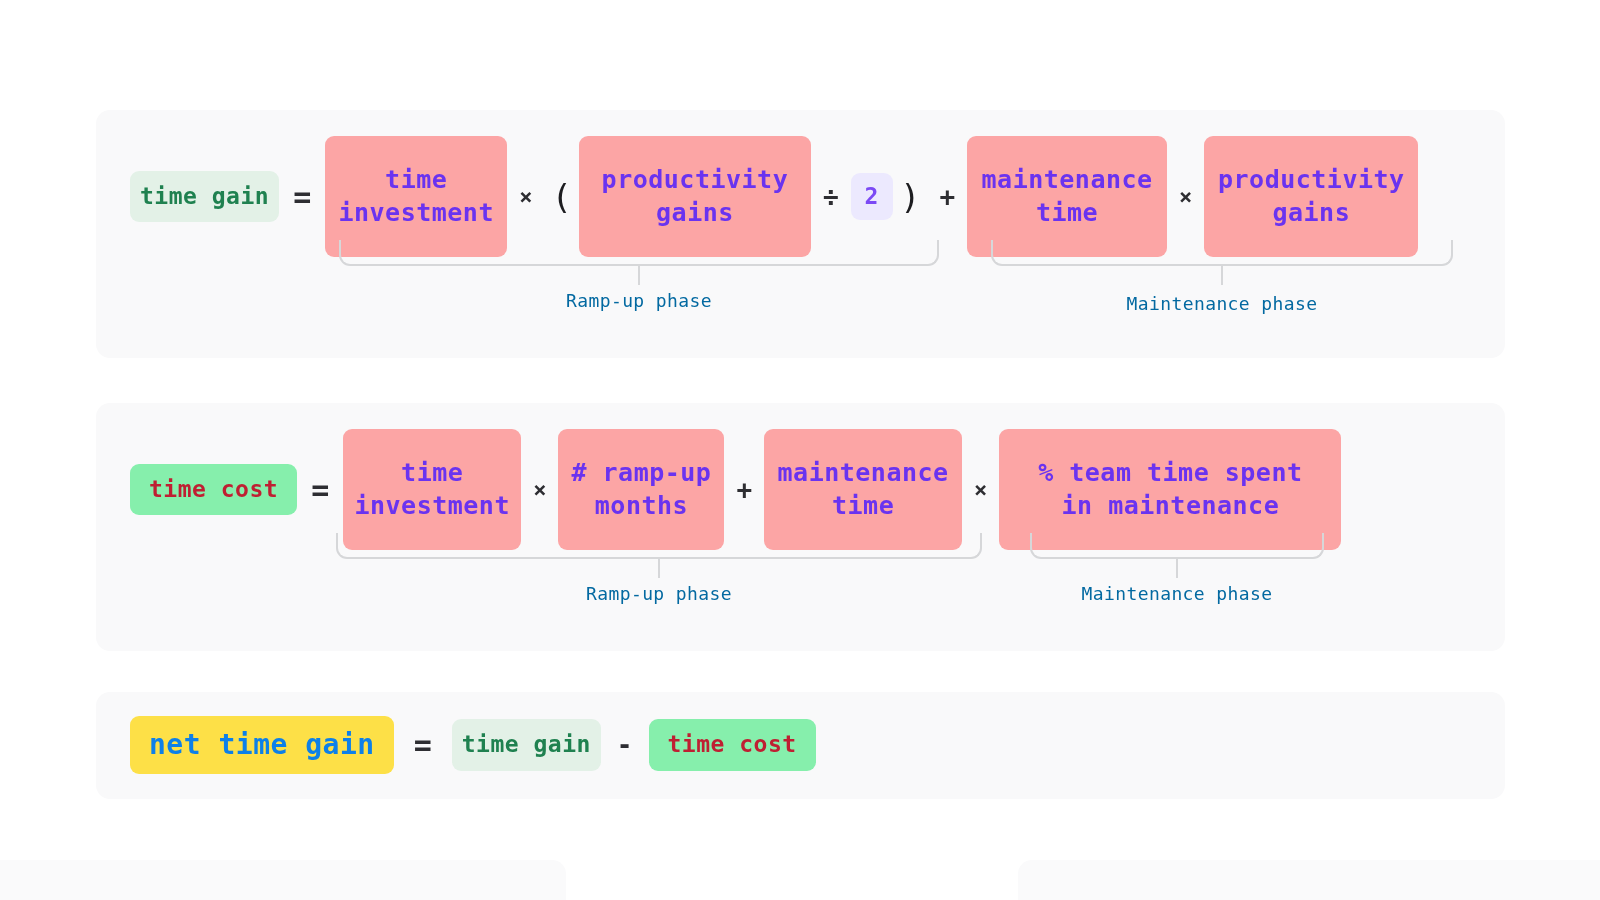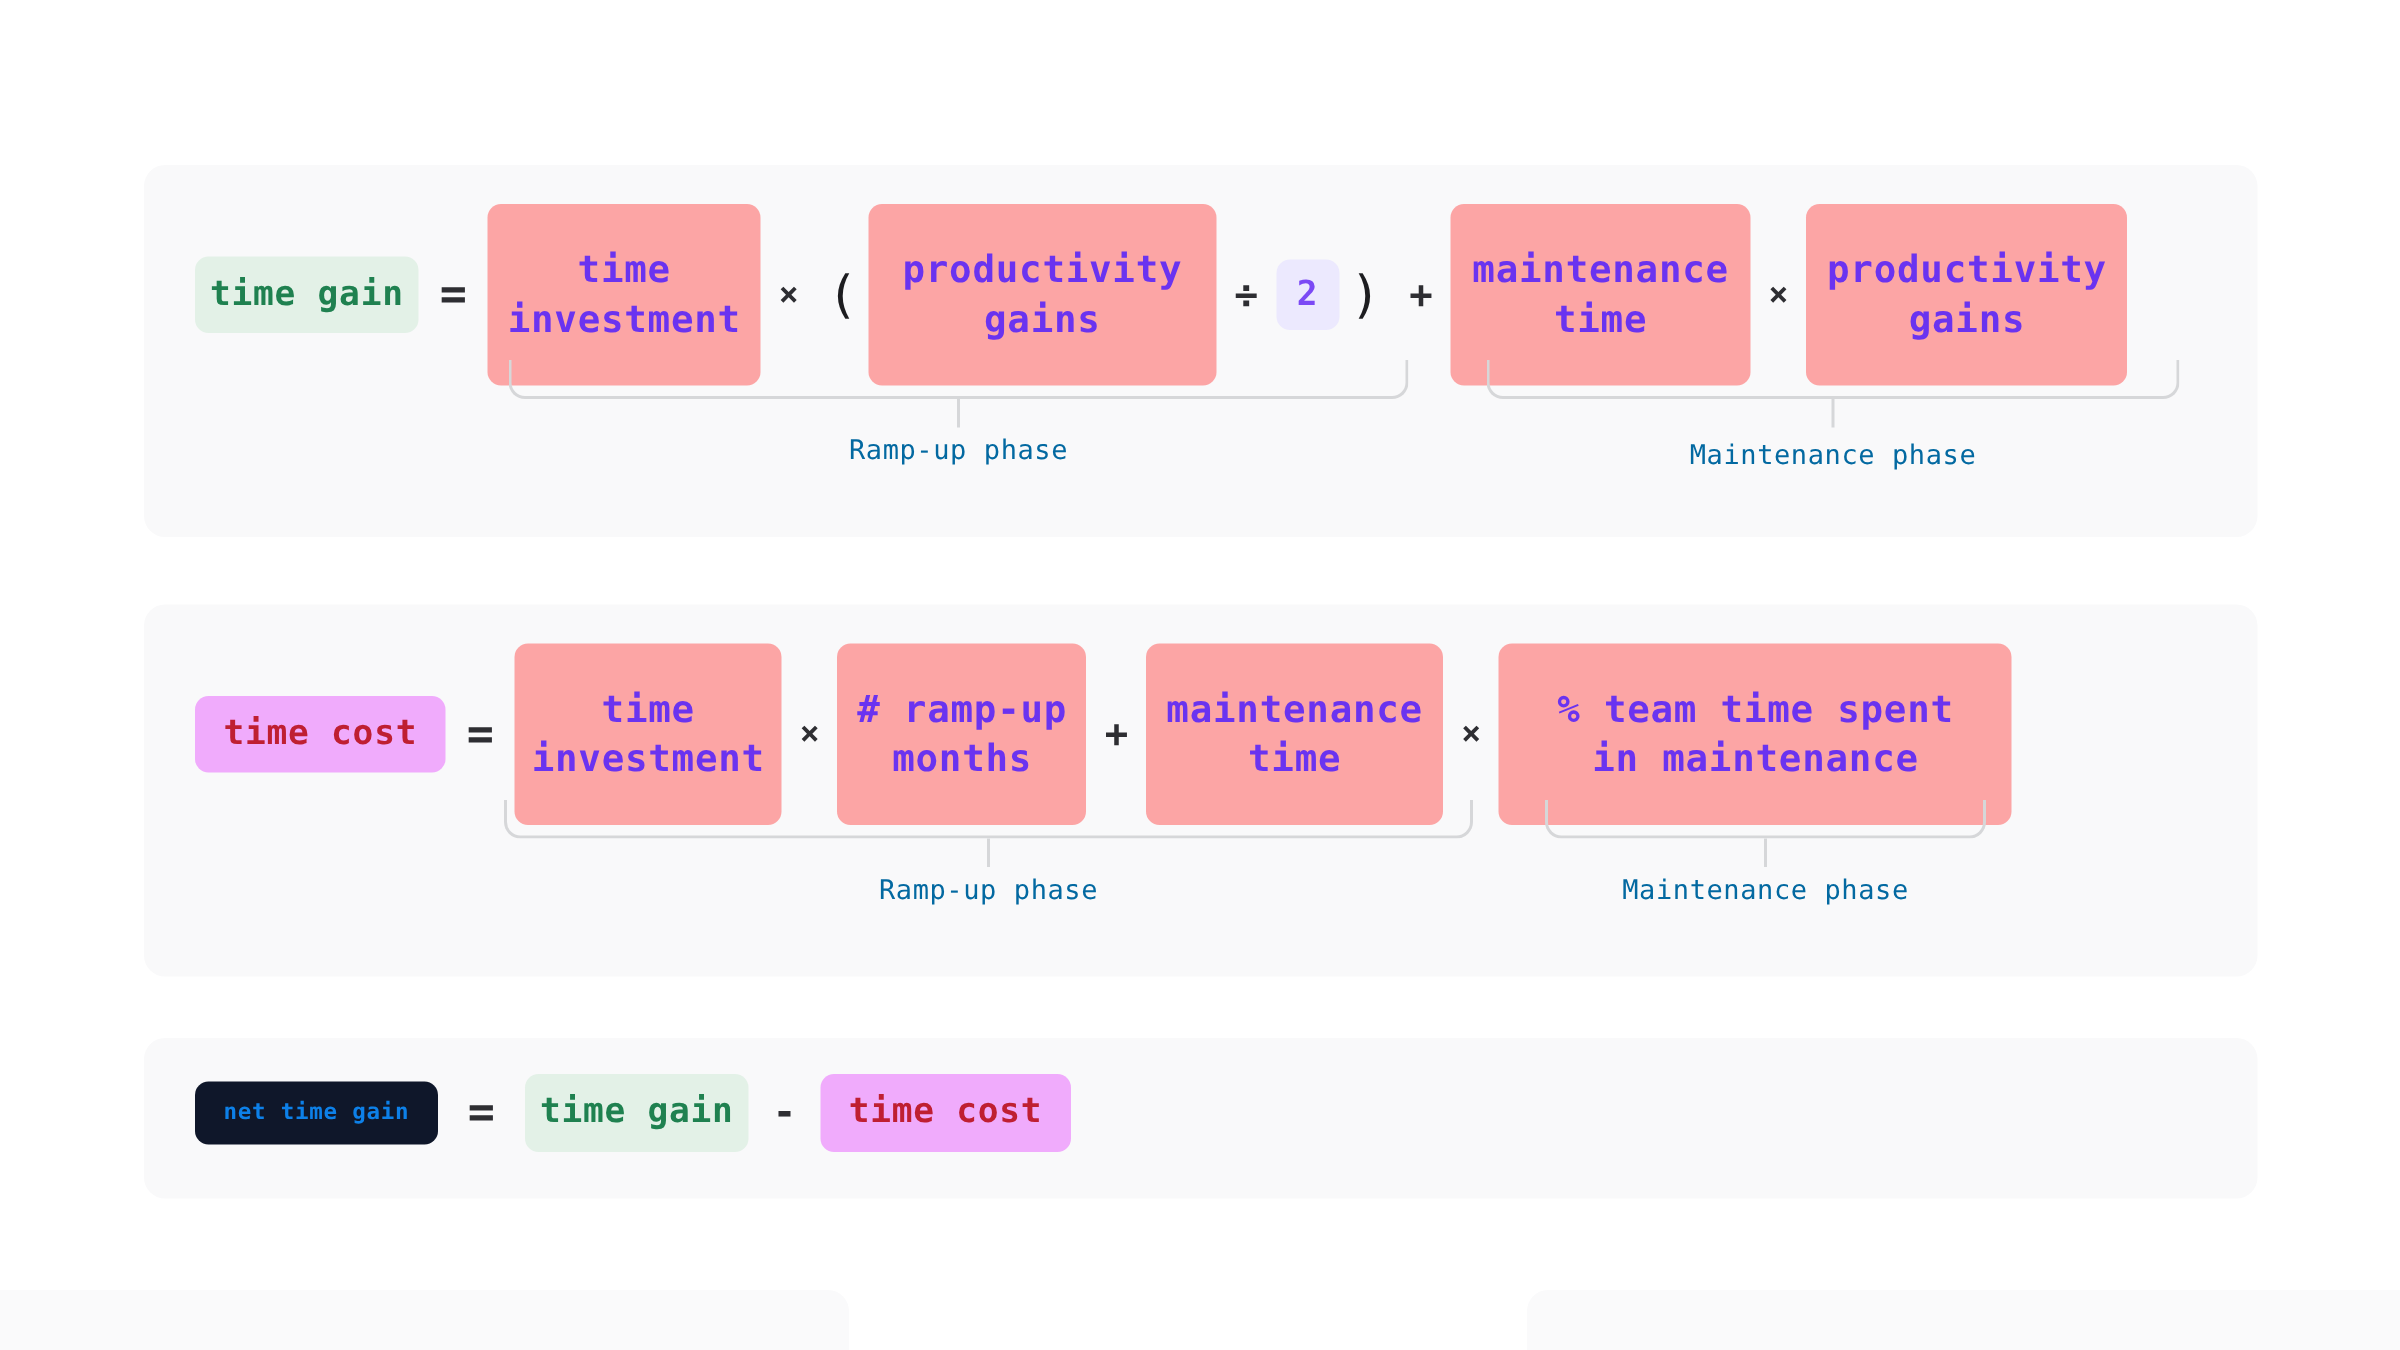--- a/index.html
+++ b/index.html
@@ -87,32 +87,32 @@
 
   .tok-green {
     background: #e3f1e7;
     color: #1f8150;
     border-radius: 9px;
     font-size: 23px;
     font-weight: 700;
     padding: 11px 10px;
   }
   .tok-red {
-    background: #f0abfc;
+    background: #86efac;
     color: #bf1f32;
     border-radius: 9px;
     font-size: 23px;
     font-weight: 700;
     padding: 11px 19px;
   }
   .tok-blue {
-    background: #0f172a;
+    background: #fde047;
     color: #0d80e8;
     border-radius: 9px;
-    font-size: 15px;
+    font-size: 28px;
     font-weight: 700;
     padding: 11px 19px;
   }
 
   .op {
     color: #2e2e32;
     font-size: 26px;
     font-weight: 700;
     padding: 0 12px;
     white-space: pre;

